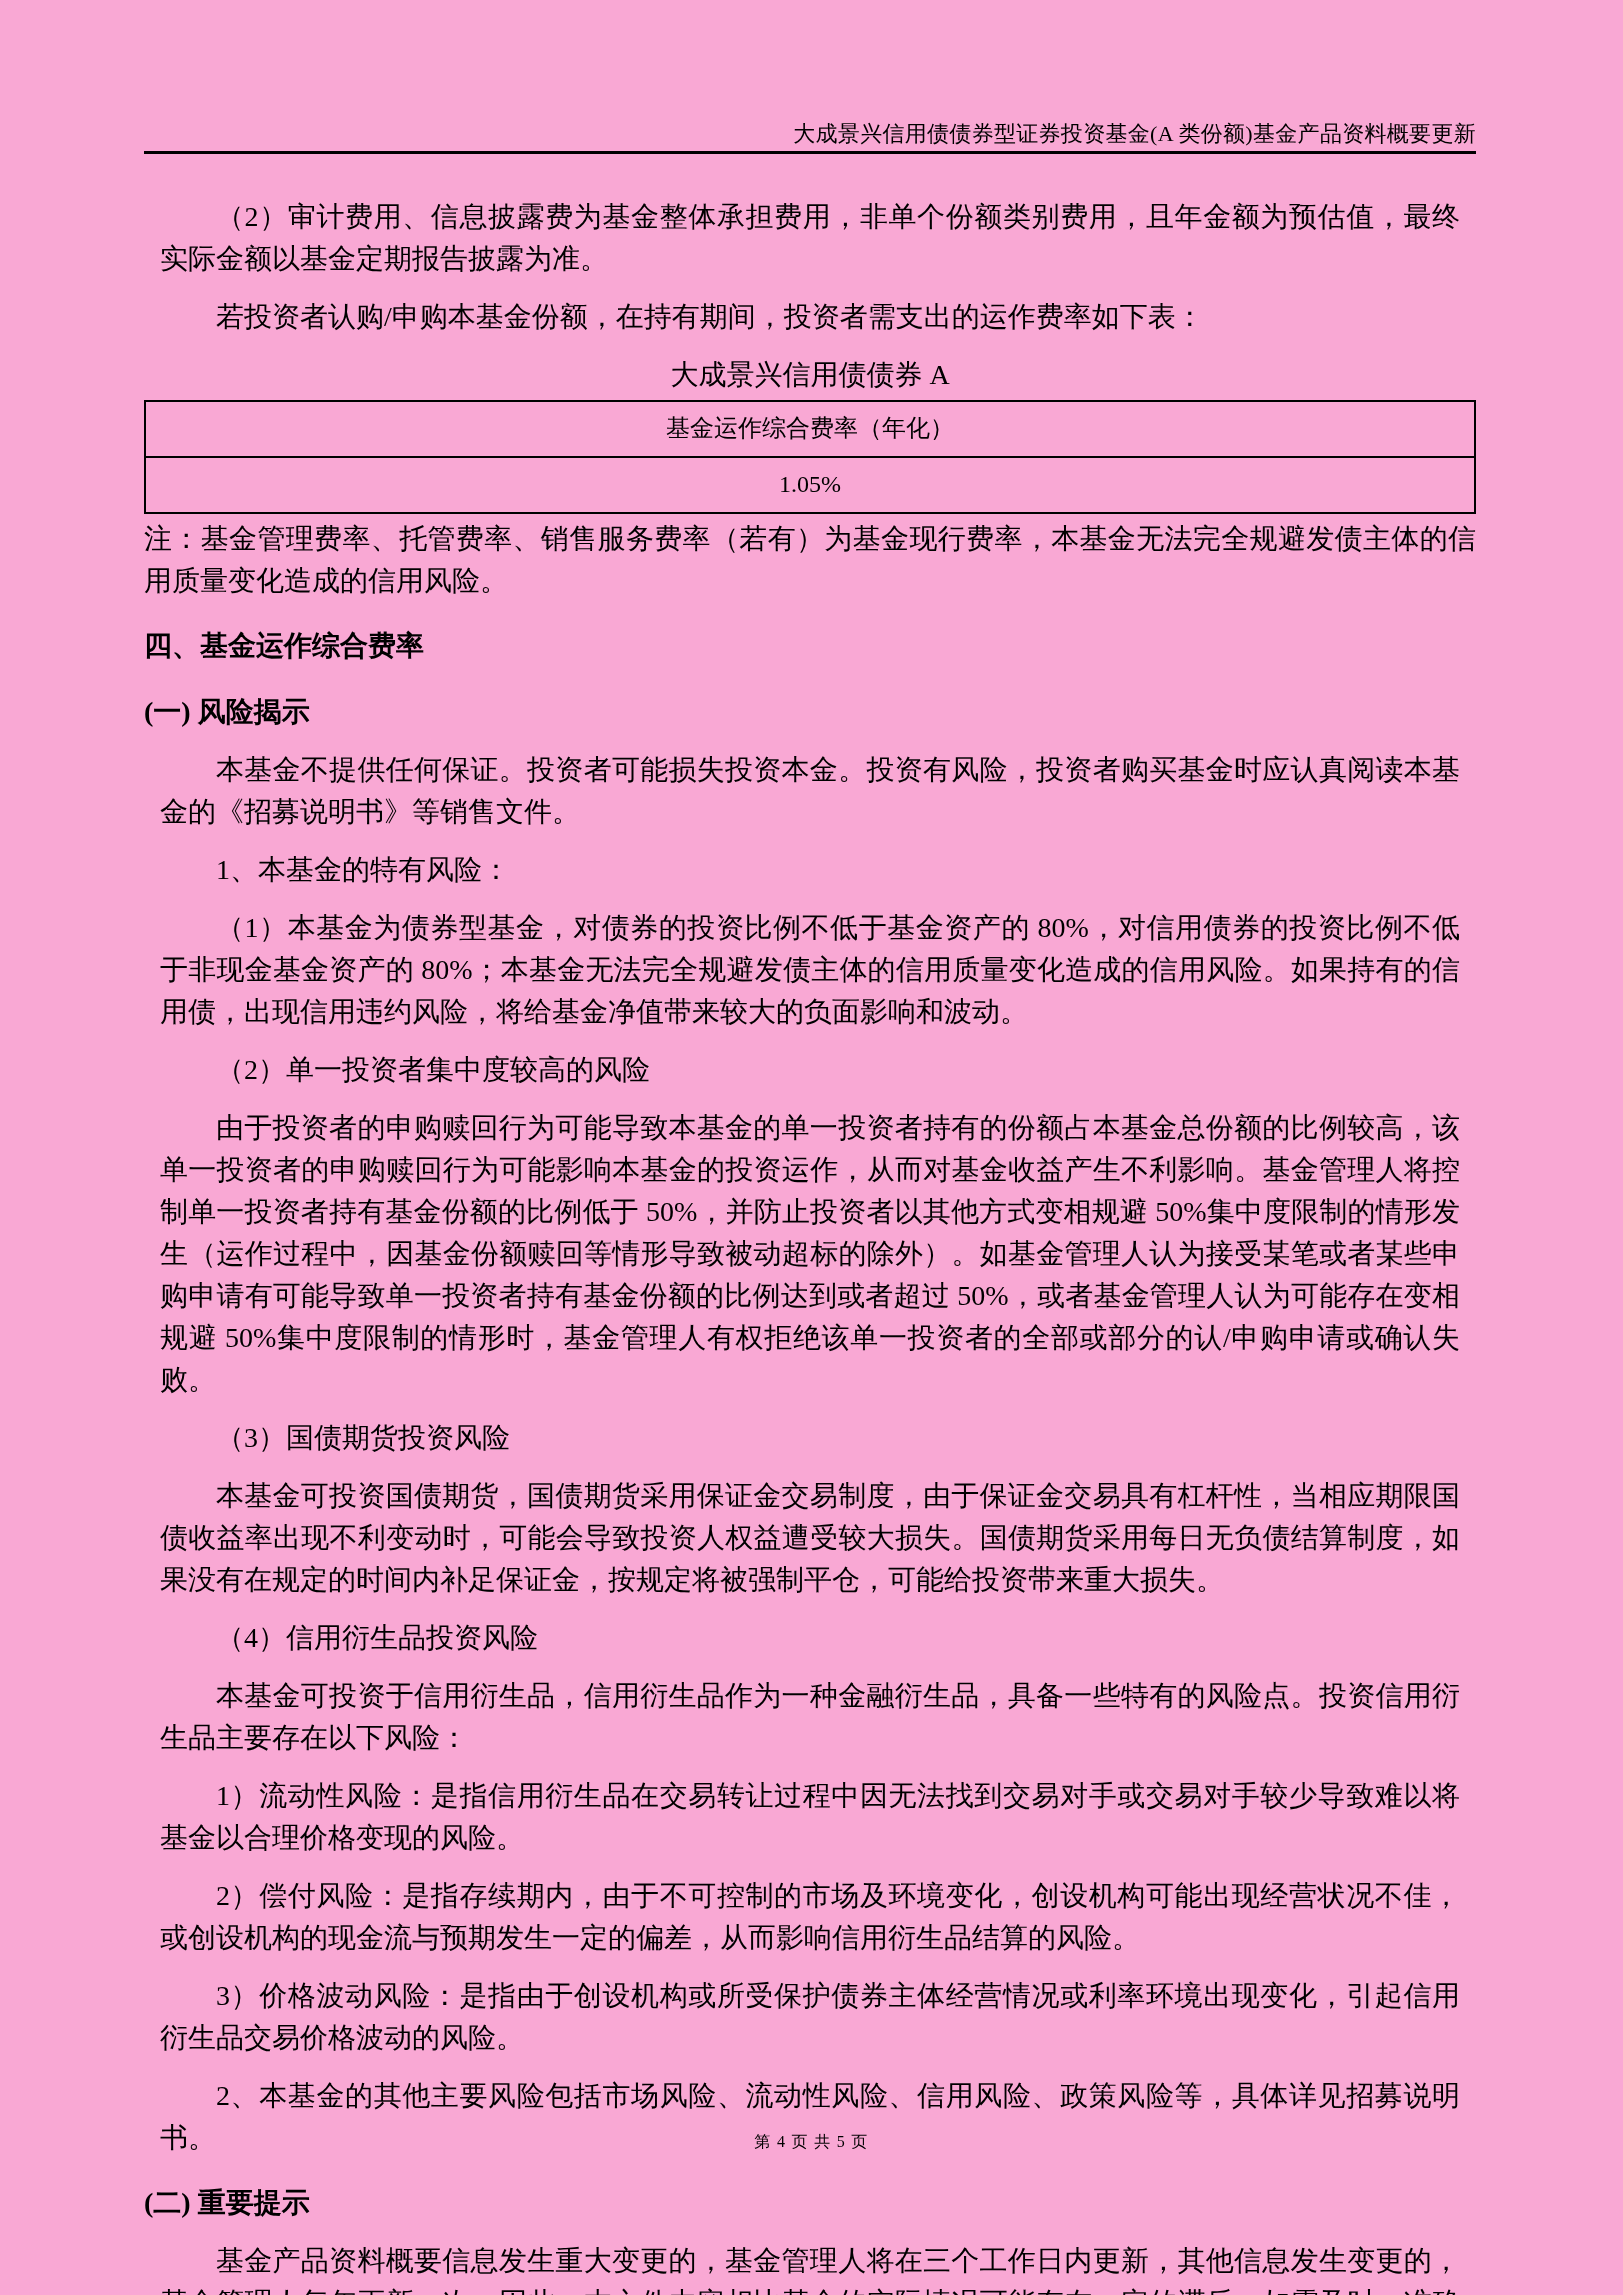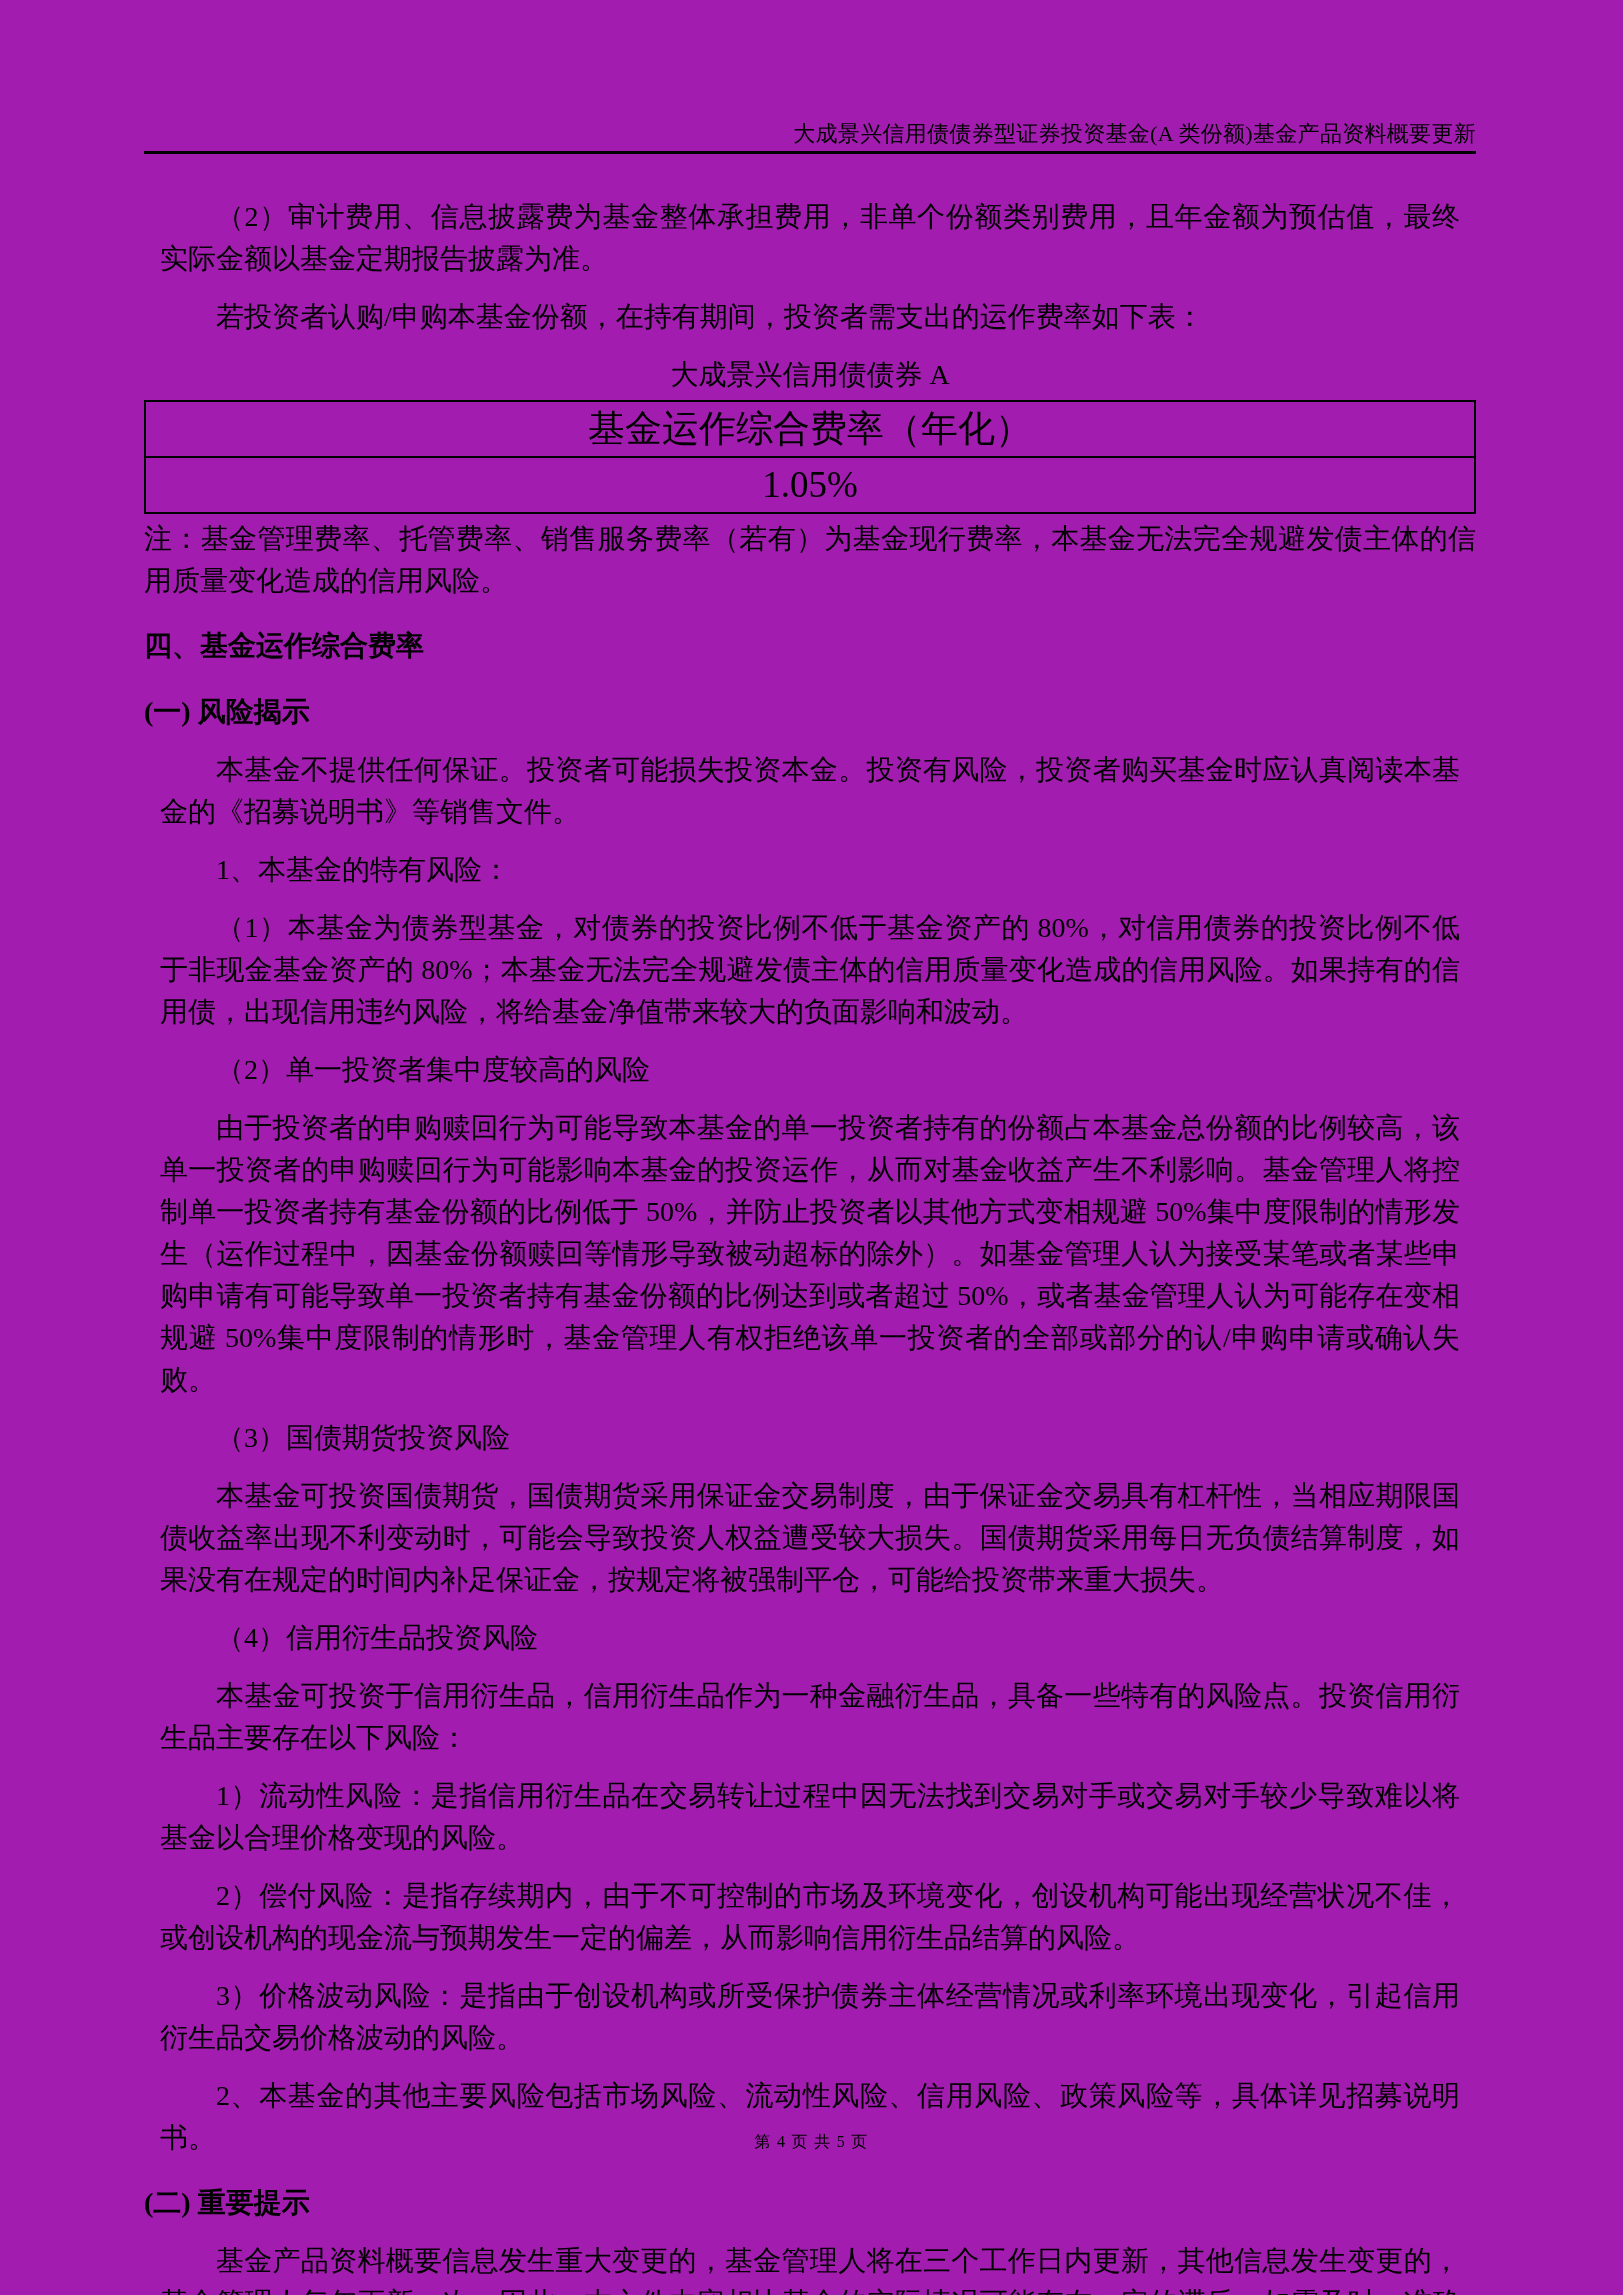--- a/index.html
+++ b/index.html
@@ -1,21 +1,21 @@
 <!DOCTYPE html>
 <html style="font-size:10.5px"><head>
 <meta charset="utf-8">
 <style>
   html,body{margin:0;padding:0;background:#888;}
   .page{
     position:relative;
     width:1623px;
     height:2295px;
     margin:0 auto;
-    background:#a21caf;
+    background:#f9a8d4;
     font-family:"Liberation Serif","DejaVu Serif",serif;
     color:#000;
     overflow:hidden;
   }
   .page-inner{
     position:absolute;
     left:144px;
     top:0;
     width:1332px;
   }
@@ -45,21 +45,21 @@
     width:100%;
     border-collapse:collapse;
     margin:3.9px 0 3.9px 0;
     table-layout:fixed;
   }
   .fee-table td{
     border:2px solid #000;
     height:54px;
     text-align:center;
     vertical-align:middle;
-    font-size:37px;
+    font-size:24px;
     line-height:33px;
     padding:0;
   }
   .doc-footer{
     position:absolute;
     left:0;
     top:2125px;
     width:1623px;
     text-align:center;
     font-size:16px;

